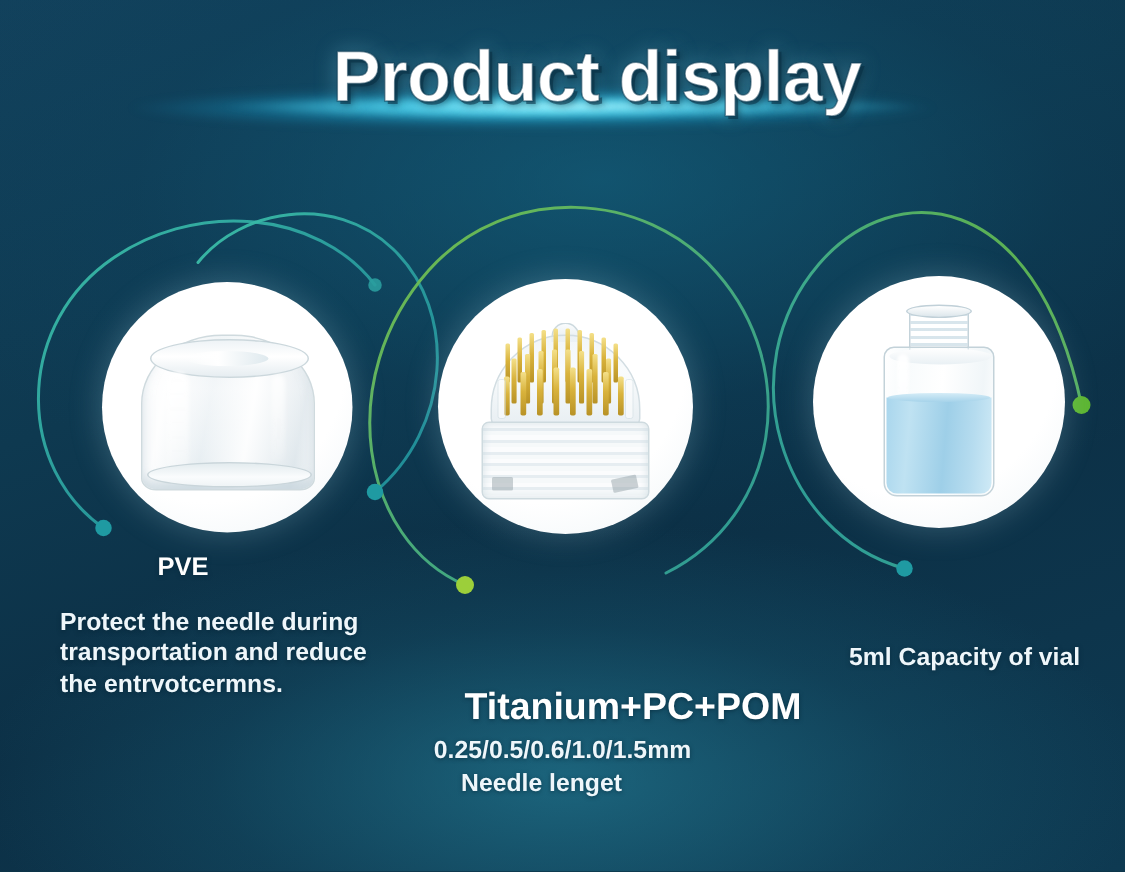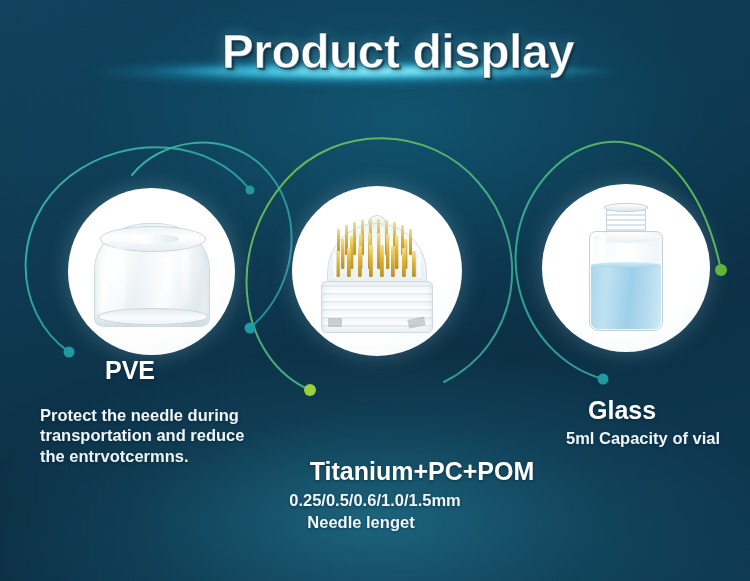--- a/index.html
+++ b/index.html
@@ -198,21 +198,21 @@
     white-space:nowrap;
   }
   .label-sub {
     position:absolute;
     color:#eef6fa;
     font-weight:bold;
     line-height:1.24;
     text-shadow:0 1px 3px rgba(5,35,52,0.6);
   }
 
-  #pve-head   { left:105px; top:356px; font-size:25px; }
+  #pve-head   { left:105px; top:368px; font-size:17px; }
   #pve-body   { left:40px;  top:405px; width:230px; font-size:16.5px; text-align:left; }
 
   #tip-head   { left:0;    top:457px; width:750px; text-align:center; font-size:25px;margin-left:47px; }
   #tip-sub1   { left:0;    top:490px; width:750px; text-align:center; font-size:16.5px; }
   #tip-sub2   { left:0;    top:512px; width:722px; text-align:center; font-size:16.5px; }
 
   #glass-head { left:588px; top:396px; font-size:25px; }
   #glass-sub  { left:566px; top:428px; font-size:16.5px; white-space:nowrap; }
 </style>
 </head>
@@ -344,16 +344,15 @@
       <div class="vial-body">
         <div class="vial-shoulder"></div>
         <div class="vial-hl"></div>
         <div class="vial-liquid">
           <div class="vial-liquid-top"></div>
         </div>
       </div>
     </div>
   </div>
 
-  <div class="label-head" id="glass-head">Glass</div>
   <div class="label-sub" id="glass-sub">5ml Capacity of vial</div>
 
 </div>
 
 </body></html>

